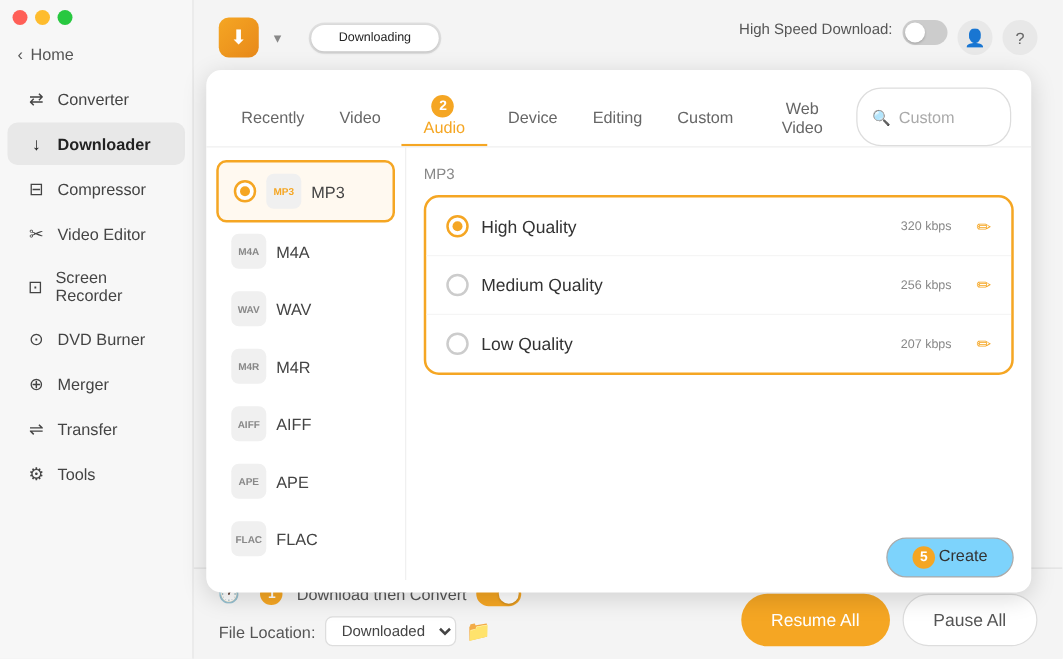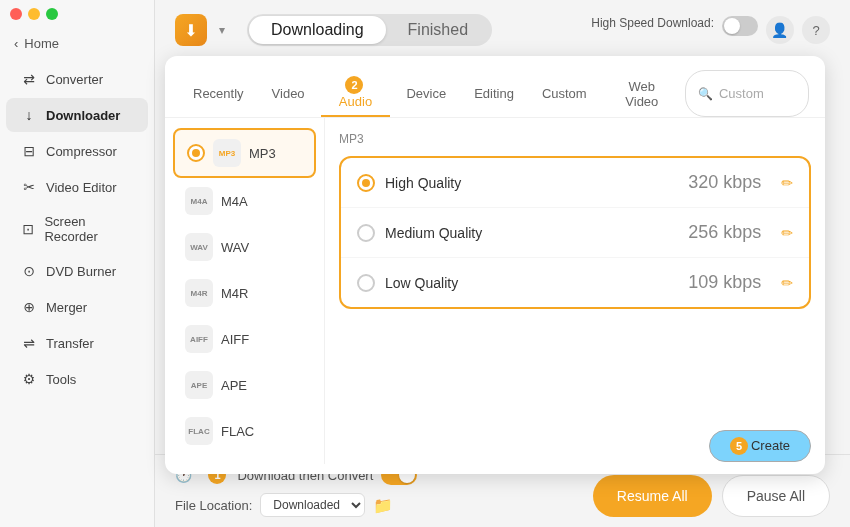--- a/index.html
+++ b/index.html
@@ -89,21 +89,21 @@
       display: flex;
       background: #e0e0e0;
       border-radius: 20px;
       padding: 2px;
       margin-left: 10px;
     }
     .tab-btn {
       padding: 5px 22px;
       border-radius: 18px;
       border: none;
-      font-size: 16px;
+      font-size: 10px;
       cursor: pointer;
       background: transparent;
       color: #666;
     }
     .tab-btn.active {
       background: white;
       color: #222;
       font-weight: 500;
       box-shadow: 0 1px 3px rgba(0,0,0,0.15);
     }
@@ -260,21 +260,21 @@
       border-color: #f5a623;
       background: white;
     }
     .quality-radio.selected::after {
       content: '';
       width: 8px; height: 8px;
       background: #f5a623;
       border-radius: 50%;
     }
     .quality-name { flex: 1; font-size: 14px; color: #333; }
-    .quality-bitrate { font-size: 18px; color: #888; margin-right: 10px; text-align: right; }
+    .quality-bitrate { font-size: 10px; color: #888; margin-right: 10px; text-align: right; }
     .quality-edit {
       color: #f5a623;
       font-size: 14px;
       cursor: pointer;
     }
 
     
     .search-box {
       display: flex;
       align-items: center;
@@ -458,21 +458,20 @@
 <div class="main">
 
   <div class="topbar">
     <div class="topbar-logo">
       <span>⬇</span>
     </div>
     <span class="topbar-chevron">▾</span>
 
     <div class="tab-group">
       <button class="tab-btn active">Downloading</button>
-      <button class="tab-btn">Finished</button>
     </div>
 
     <div class="topbar-icons">
       <span style="font-size:12px;color:#555;">High Speed Download:</span>
       <div class="toggle-switch"></div>
       <div class="topbar-icon">👤</div>
       <div class="topbar-icon" style="font-size:13px;">?</div>
     </div>
   </div>
 
@@ -566,21 +565,21 @@
             <div class="quality-item">
               <div class="quality-radio"></div>
               <span class="quality-name">Medium Quality</span>
               <span class="quality-bitrate">256 kbps</span>
               <span class="quality-edit">✏</span>
             </div>
 
             <div class="quality-item">
               <div class="quality-radio"></div>
               <span class="quality-name">Low Quality</span>
-              <span class="quality-bitrate">109 kbps</span>
+              <span class="quality-bitrate">207 kbps</span>
               <span class="quality-edit">✏</span>
             </div>
           </div>
 
           <button class="create-btn">
             <span class="create-btn-badge">5</span><span>Create</span>
           </button>
         </div>
       </div>
     </div>

